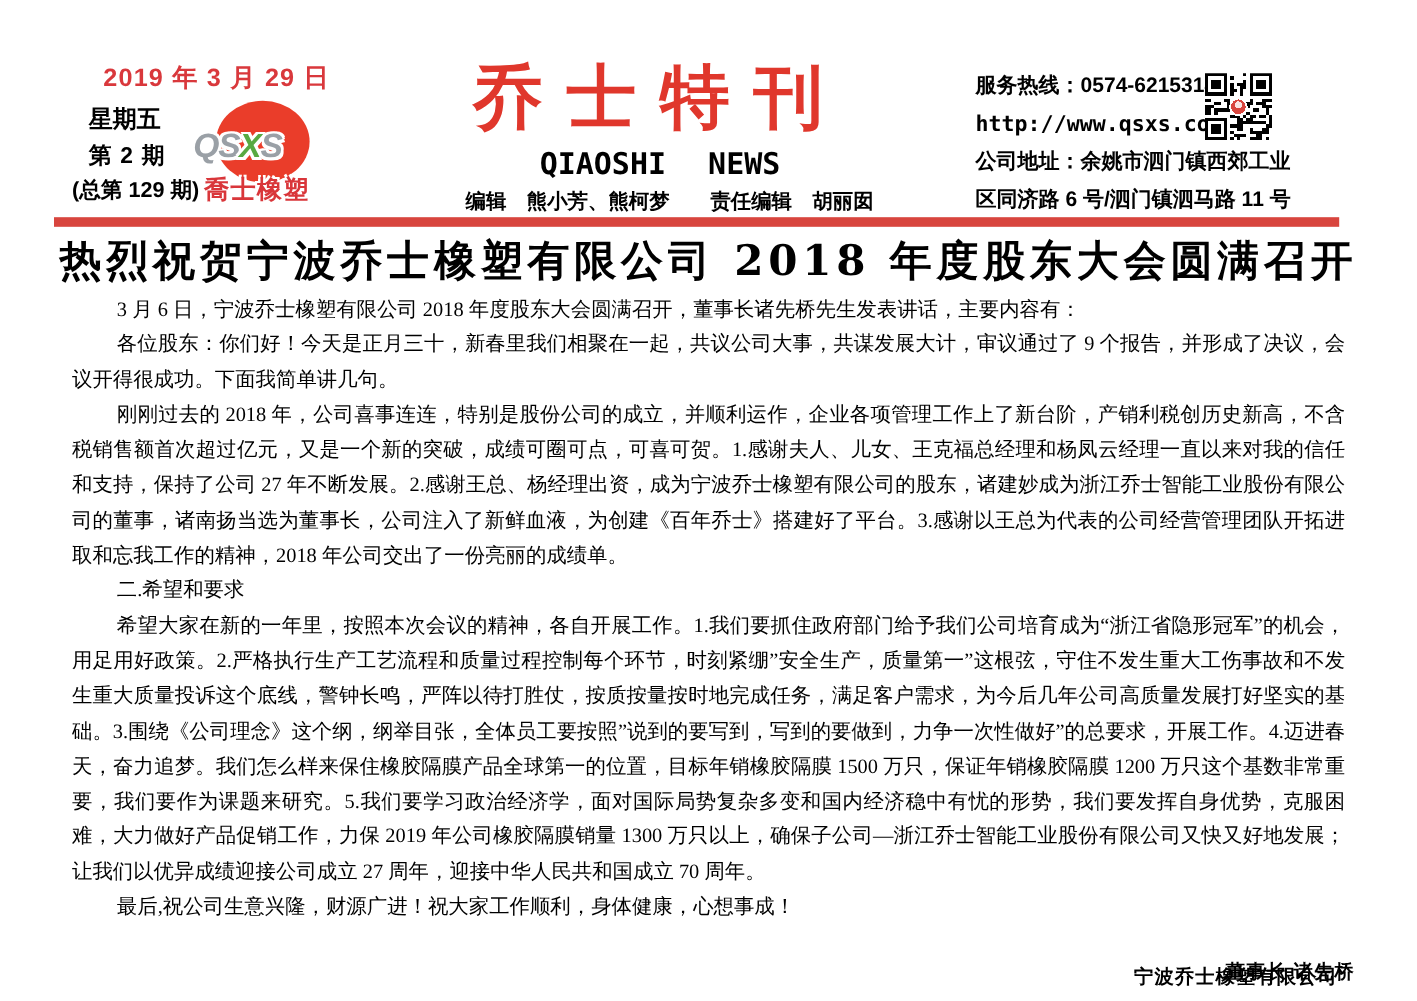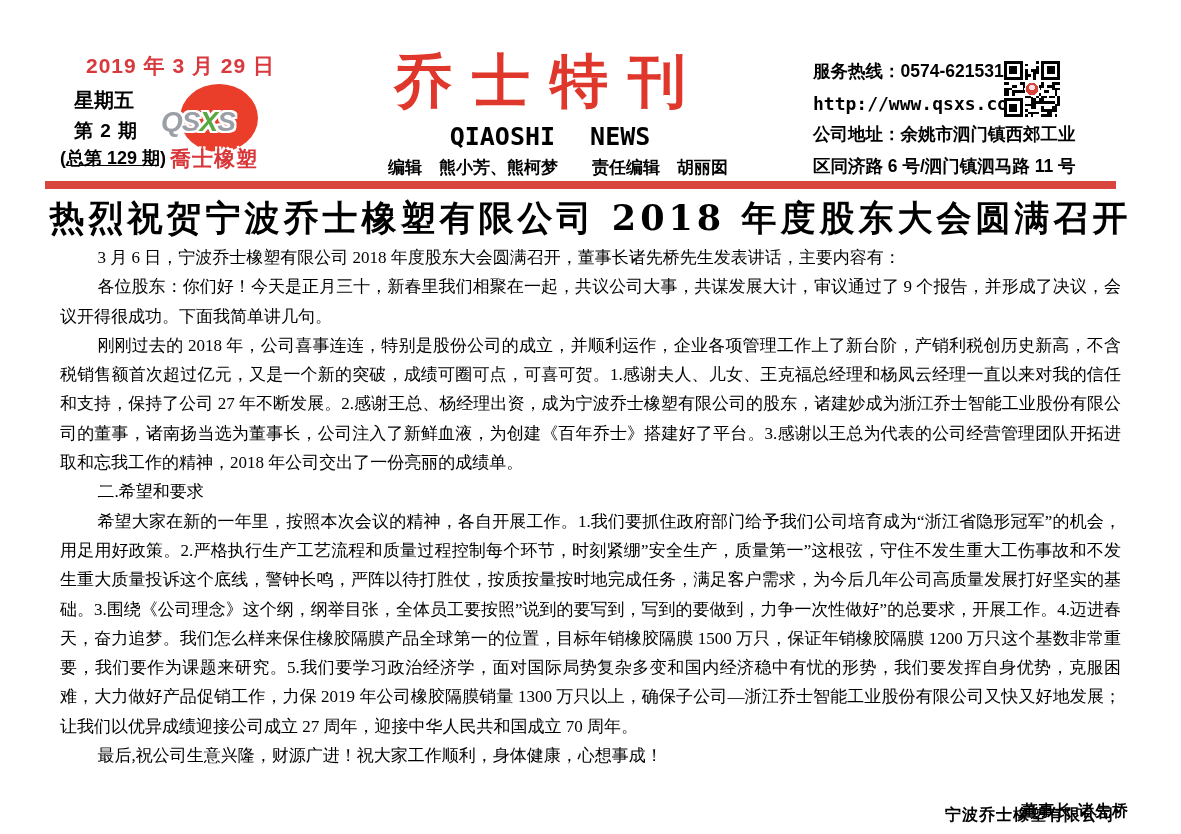--- a/index.html
+++ b/index.html
@@ -5,21 +5,21 @@
 <style>
   html,body{margin:0;padding:0;background:#fff;}
   .page{position:relative;width:1181px;height:834px;background:#ffffff;overflow:hidden;
         font-family:"Liberation Serif","DejaVu Serif",serif;color:#000;}
 
   
   .issue-date{position:absolute;left:86px;top:55px;color:#d9383c;
               font:bold 21px/1 "Liberation Sans","DejaVu Sans",sans-serif;letter-spacing:1px;white-space:nowrap;}
   .weekday{position:absolute;left:74px;top:90px;font:bold 20px/1 "Liberation Sans",sans-serif;}
   .issue-no{position:absolute;left:74px;top:121px;font:bold 19px/1 "Liberation Sans",sans-serif;letter-spacing:1px;}
-  .issue-total{position:absolute;left:60px;top:149px;font:bold 18px/1 "Liberation Sans",sans-serif;text-decoration:underline;}
+  .issue-total{position:absolute;left:60px;top:149px;font:bold 18px/1 "Liberation Sans",sans-serif;}
 
   
   .logo{position:absolute;left:176px;top:82px;width:110px;height:96px;}
   .logo-circle{position:absolute;left:4px;top:2px;width:78px;height:68px;border-radius:50%;background:#ea3d2a;}
   .logo-letters{position:absolute;left:-15px;top:26px;width:118px;text-align:left;
                 font:italic 900 28px/1 "Liberation Sans","DejaVu Sans",sans-serif;color:#9aa0a6;letter-spacing:-1px;
                 text-shadow:-2px -2px 0 #fff,2px -2px 0 #fff,-2px 2px 0 #fff,2px 2px 0 #fff,0 2px 0 #fff,0 -2px 0 #fff,2px 0 0 #fff,-2px 0 0 #fff;}
   .logo-letters .x{color:#58a942;}
   .logo-hanzi{position:absolute;left:-6px;top:66px;font:bold 21px/1 "Liberation Sans",sans-serif;color:#d9363a;
               letter-spacing:1px;white-space:nowrap;

